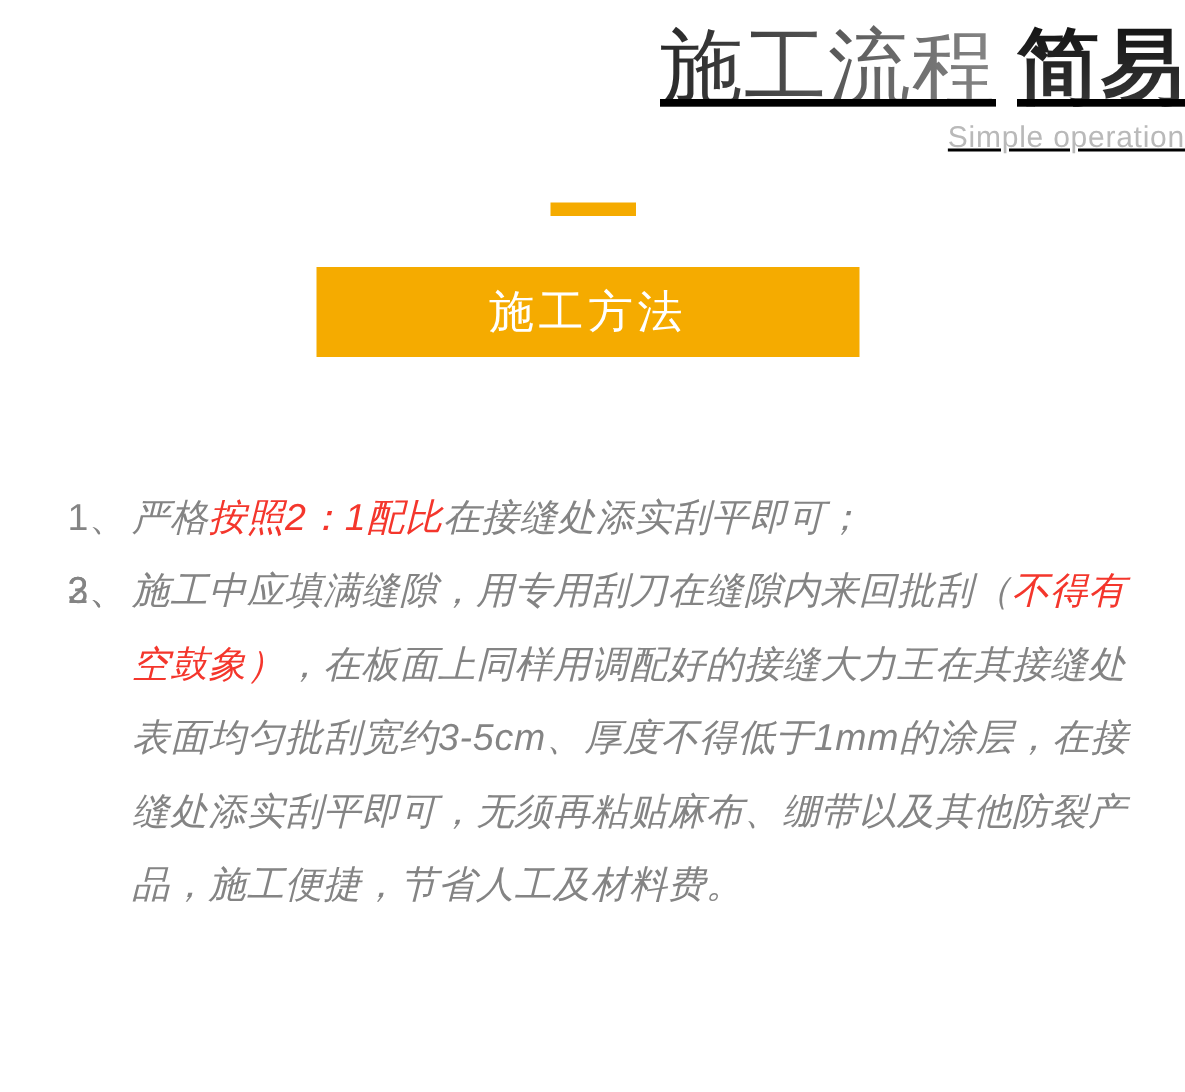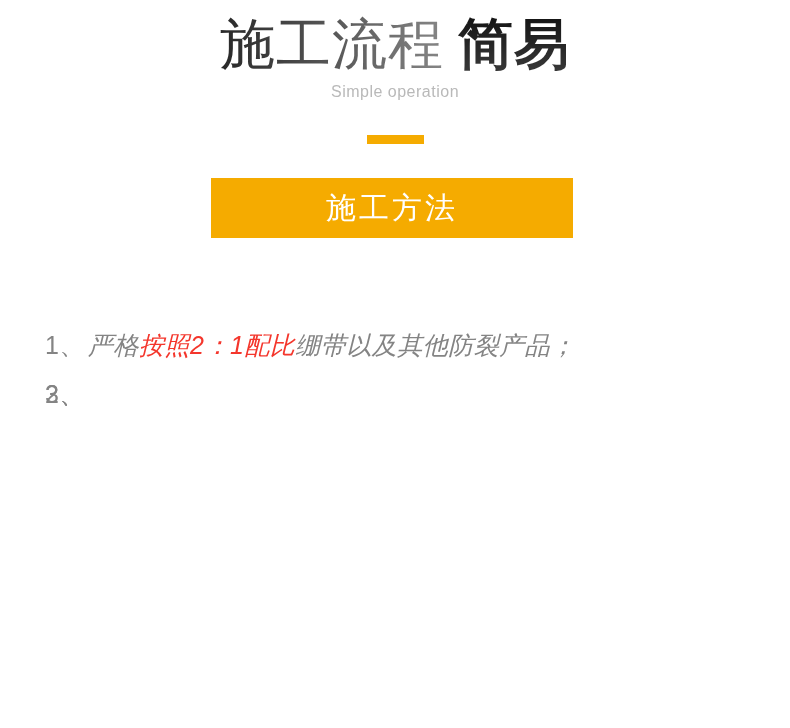--- a/index.html
+++ b/index.html
@@ -11,21 +11,21 @@
   *{margin:0;padding:0;box-sizing:border-box;}
   html,body{background:#ffffff;}
   body{
     font-family:"Liberation Sans","DejaVu Sans",sans-serif;
     width:790px;height:728px;overflow:hidden;
   }
   .page{
     width:790px;height:728px;background:#ffffff;position:relative;
   }
   
-  .header{ text-align:center; padding-top:13px; }
+  .header{ text-align:right; padding-top:13px;text-decoration:underline; }
   .title{
     font-size:55px; line-height:62px; letter-spacing:1px;
     white-space:nowrap;
   }
   .title-main{
     font-weight:400; color:#4a4a4a;
   }
   .title-accent{
     font-weight:700; color:#1e1e1e; margin-left:14px;
   }
@@ -36,21 +36,21 @@
       -webkit-text-fill-color:transparent;
     }
     .title-accent{
       background:linear-gradient(180deg,#121212 0%,#3a3a3a 100%);
       -webkit-background-clip:text;
       -webkit-text-fill-color:transparent;
     }
   }
   .subtitle{
     margin-top:8px;
-    font-size:16px; line-height:18px; letter-spacing:0.5px;
+    font-size:20px; line-height:18px; letter-spacing:0.5px;
     color:var(--subgray);
   }
   
   .divider{
     width:57px;height:9px;background:var(--accent);
     margin:34px auto 0 auto;
   }
   
   .banner{
     width:362px;height:60px;background:var(--accent);
@@ -83,18 +83,18 @@
     <div class="subtitle">Simple operation</div>
   </div>
 
   <div class="divider"></div>
 
   <div class="banner">
     <span class="banner-label">施工方法</span>
   </div>
 
   <div class="instructions">
-      <div class="inst-item"><span class="inst-num">1、</span><span class="inst-body"><span class="seg">严格</span><span class="seg red">按照2：1配比</span><span class="seg">绷带以及其他防裂产品；</span></span></div>
+      <div class="inst-item"><span class="inst-num">1、</span><span class="inst-body"><span class="seg">严格</span><span class="seg red">按照2：1配比</span><span class="seg">在接缝处添实刮平即可；</span></span></div>
       <div class="inst-item"><span class="inst-num">2、</span></div>
-      <div class="inst-item"><span class="inst-num">3、</span></div>
+      <div class="inst-item"><span class="inst-num">3、</span><span class="inst-body"><span class="seg">施工中应填满缝隙，用专用刮刀在缝隙内来回批刮（</span><span class="seg red">不得有空鼓象）</span><span class="seg">，在板面上同样用调配好的接缝大力王在其接缝处表面均匀批刮宽约3-5cm、厚度不得低于1mm的涂层，在接缝处添实刮平即可，无须再粘贴麻布、绷带以及其他防裂产品，施工便捷，节省人工及材料费。</span></span></div>
     </div>
 
 </div>
 
 </body></html>

